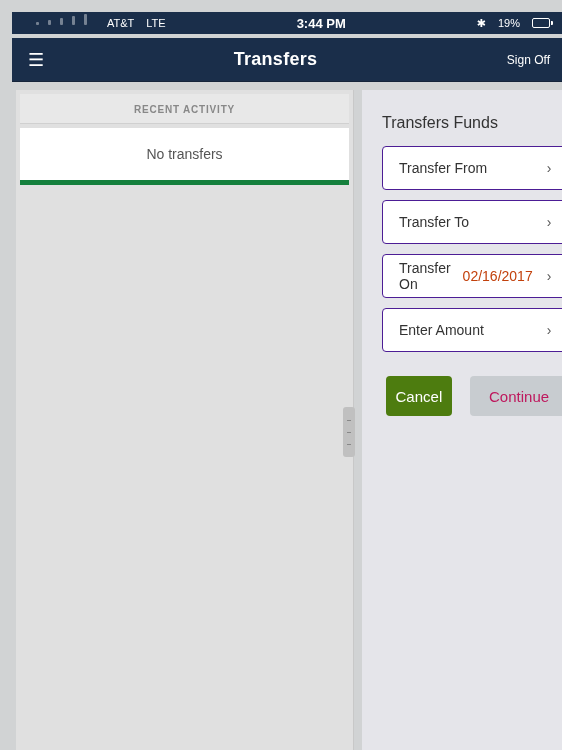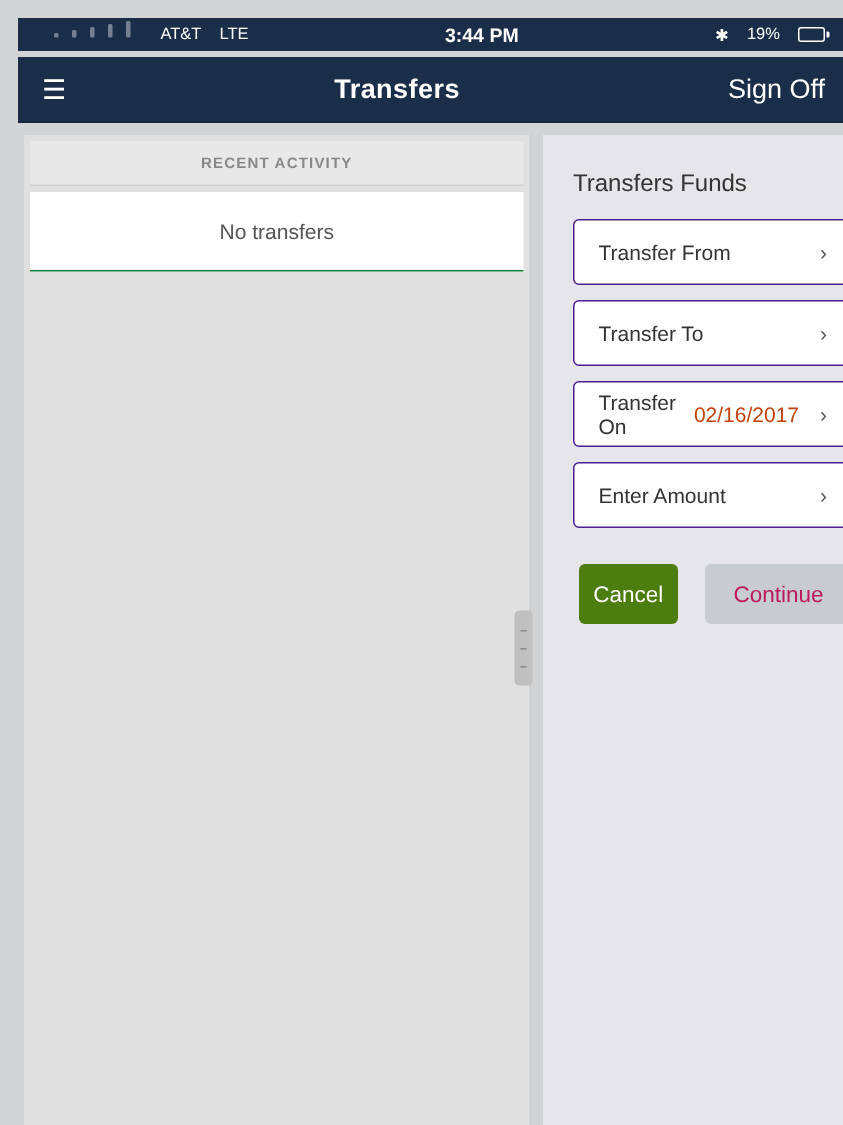--- a/index.html
+++ b/index.html
@@ -42,21 +42,21 @@
       cursor: pointer;
     }
     .nav-title {
       color: white;
       font-size: 18px;
       font-weight: 700;
       letter-spacing: 0.3px;
     }
     .nav-sign-off {
       color: white;
-      font-size: 18px;
+      font-size: 12px;
       cursor: pointer;
     }
 
     
     .main-layout {
       display: flex;
       height: calc(750px - 66px);
     }
 
     
@@ -77,21 +77,21 @@
       text-transform: uppercase;
       background: #e8e8e8;
       border-bottom: 1px solid #d0d0d0;
     }
     .no-transfers {
       text-align: center;
       padding: 18px 0;
       font-size: 14px;
       color: #555;
       background: white;
-      border-bottom: 1px solid #15803d;
+      border-bottom: 5px solid #15803d;
     }
 
     
     .divider-handle {
       position: absolute;
       right: -6px;
       top: 50%;
       transform: translateY(-50%);
       width: 12px;
       height: 50px;

